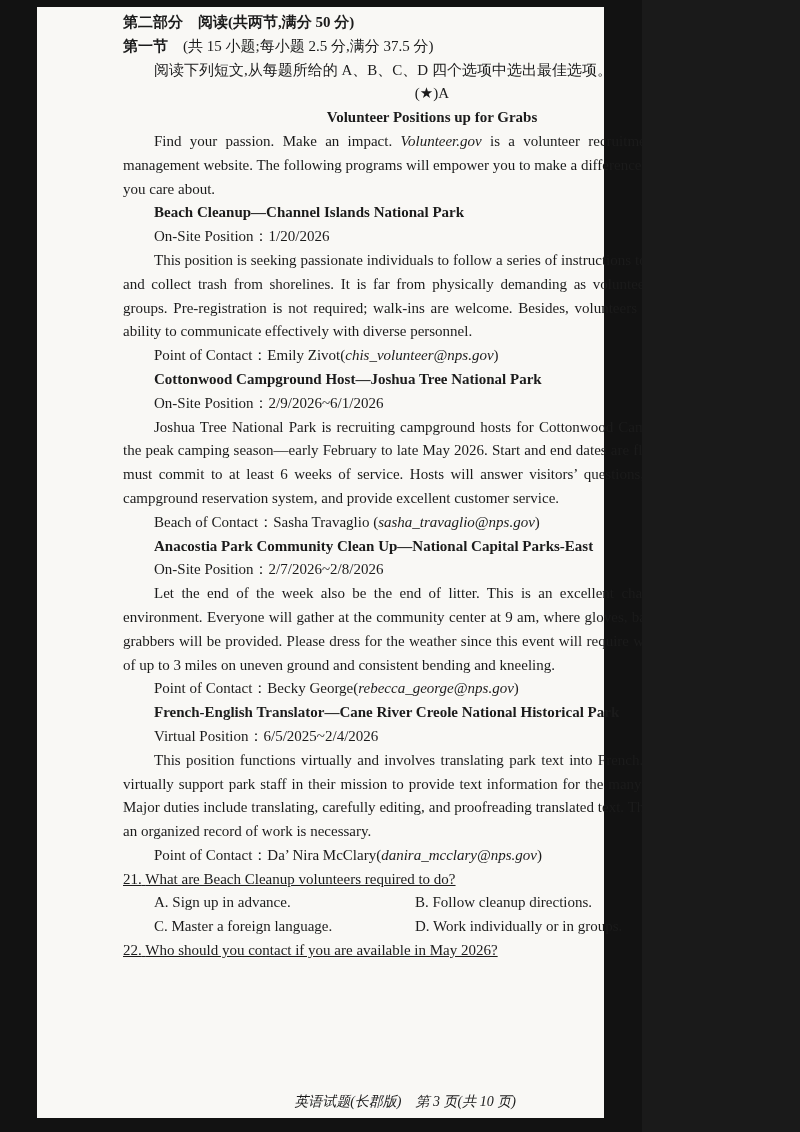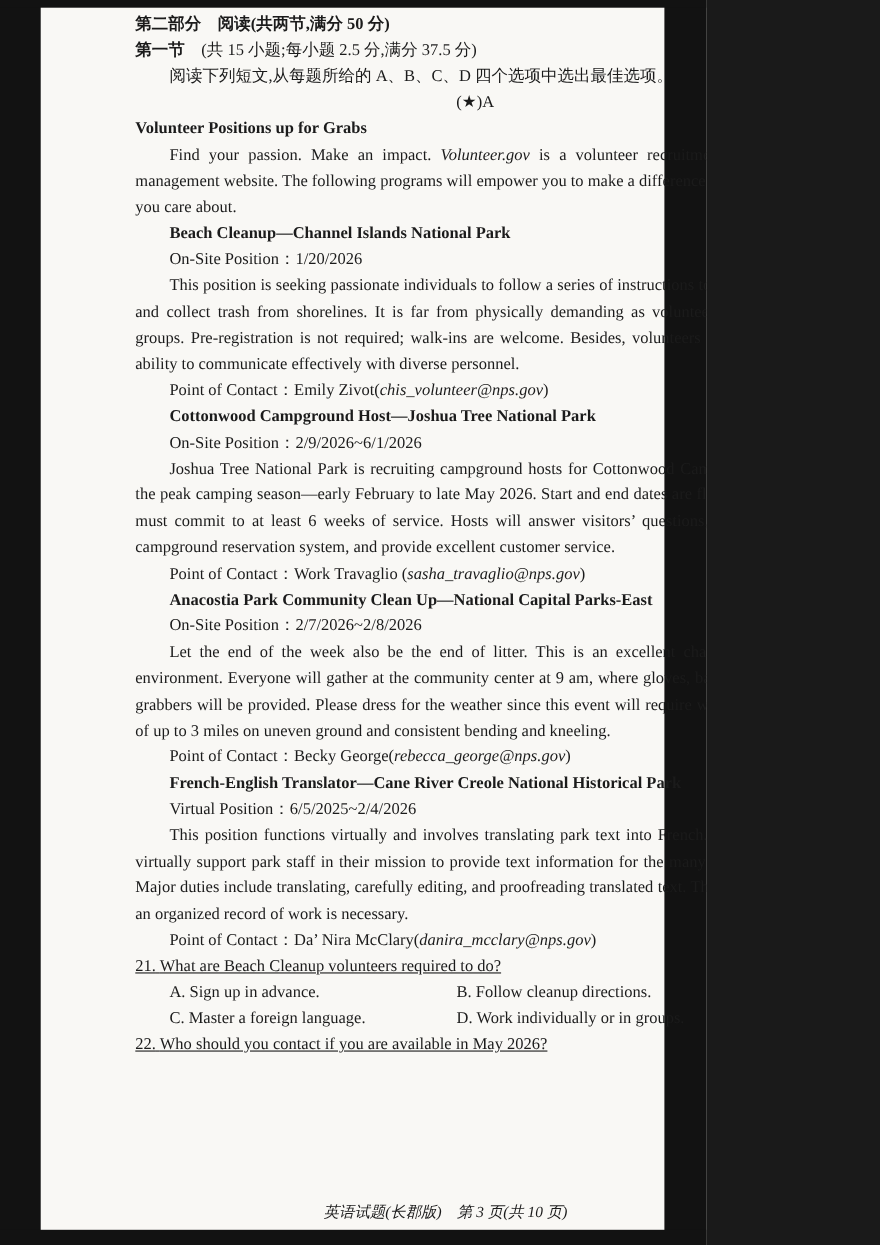--- a/index.html
+++ b/index.html
@@ -10,21 +10,21 @@
   .edge-left   { left:0; top:0; width:37px; height:1132px; }
   .edge-right  { right:0; top:0; width:38px; height:1132px; }
   .edge-top    { left:0; top:0; width:800px; height:7px; }
   .edge-bottom { left:0; bottom:0; width:800px; height:14px; }
   .content { position:absolute; left:123px; top:11px; width:618px; font-size:15px; line-height:23.8px; }
   p { margin:0; }
   .bold { font-weight:700; }
   .indent { text-indent:31px; }
   .center { text-align:center; }
   .para { text-align:justify; text-indent:31px; }
-  .title-line { font-weight:700; }
+  .title-line { text-align:center; font-weight:700; }
   i { font-style:italic; }
   .question-stem { text-align:justify;text-decoration:underline; }
   .options { margin-left:31px; display:grid; grid-template-columns:261px 1fr; }
   .footer { position:absolute; left:5px; bottom:21px; width:800px; text-align:center; font-size:14px; color:#1b1b1b;font-style:italic; }
 </style>
 </head>
 <body>
 
 <div class="page">
   <div class="edge edge-left"></div>
@@ -42,21 +42,21 @@
     <p class="para"><span>Find your passion. Make an impact. </span><i>Volunteer.gov</i><span> is a volunteer recruitment(招募) and management website. The following programs will empower you to make a difference to public causes you care about.</span></p>
 
     <p class="indent bold">Beach Cleanup—Channel Islands National Park</p>
     <p class="indent">On-Site Position：1/20/2026</p>
     <p class="para">This position is seeking passionate individuals to follow a series of instructions to identify, count, and collect trash from shorelines. It is far from physically demanding as volunteers will work in groups. Pre-registration is not required; walk-ins are welcome. Besides, volunteers should have the ability to communicate effectively with diverse personnel.</p>
     <p class="indent"><span>Point of Contact：Emily Zivot(</span><i>chis_volunteer@nps.gov</i><span>)</span></p>
 
     <p class="indent bold">Cottonwood Campground Host—Joshua Tree National Park</p>
     <p class="indent">On-Site Position：2/9/2026~6/1/2026</p>
     <p class="para">Joshua Tree National Park is recruiting campground hosts for Cottonwood Campground during the peak camping season—early February to late May 2026. Start and end dates are flexible, but hosts must commit to at least 6 weeks of service. Hosts will answer visitors’ questions, assist with the campground reservation system, and provide excellent customer service.</p>
-    <p class="indent"><span>Point of Contact：Work Travaglio (</span><i>sasha_travaglio@nps.gov</i><span>)</span></p>
+    <p class="indent"><span>Beach of Contact：Sasha Travaglio (</span><i>sasha_travaglio@nps.gov</i><span>)</span></p>
 
     <p class="indent bold">Anacostia Park Community Clean Up—National Capital Parks-East</p>
     <p class="indent">On-Site Position：2/7/2026~2/8/2026</p>
     <p class="para">Let the end of the week also be the end of litter. This is an excellent chance to help the environment. Everyone will gather at the community center at 9 am, where gloves, bags, and garbage grabbers will be provided. Please dress for the weather since this event will require walking distances of up to 3 miles on uneven ground and consistent bending and kneeling.</p>
     <p class="indent"><span>Point of Contact：Becky George(</span><i>rebecca_george@nps.gov</i><span>)</span></p>
 
     <p class="indent bold">French-English Translator—Cane River Creole National Historical Park</p>
     <p class="indent">Virtual Position：6/5/2025~2/4/2026</p>
     <p class="para">This position functions virtually and involves translating park text into French. Volunteers will virtually support park staff in their mission to provide text information for the many French visitors. Major duties include translating, carefully editing, and proofreading translated text. The ability to keep an organized record of work is necessary.</p>
     <p class="indent"><span>Point of Contact：Da’ Nira McClary(</span><i>danira_mcclary@nps.gov</i><span>)</span></p>

